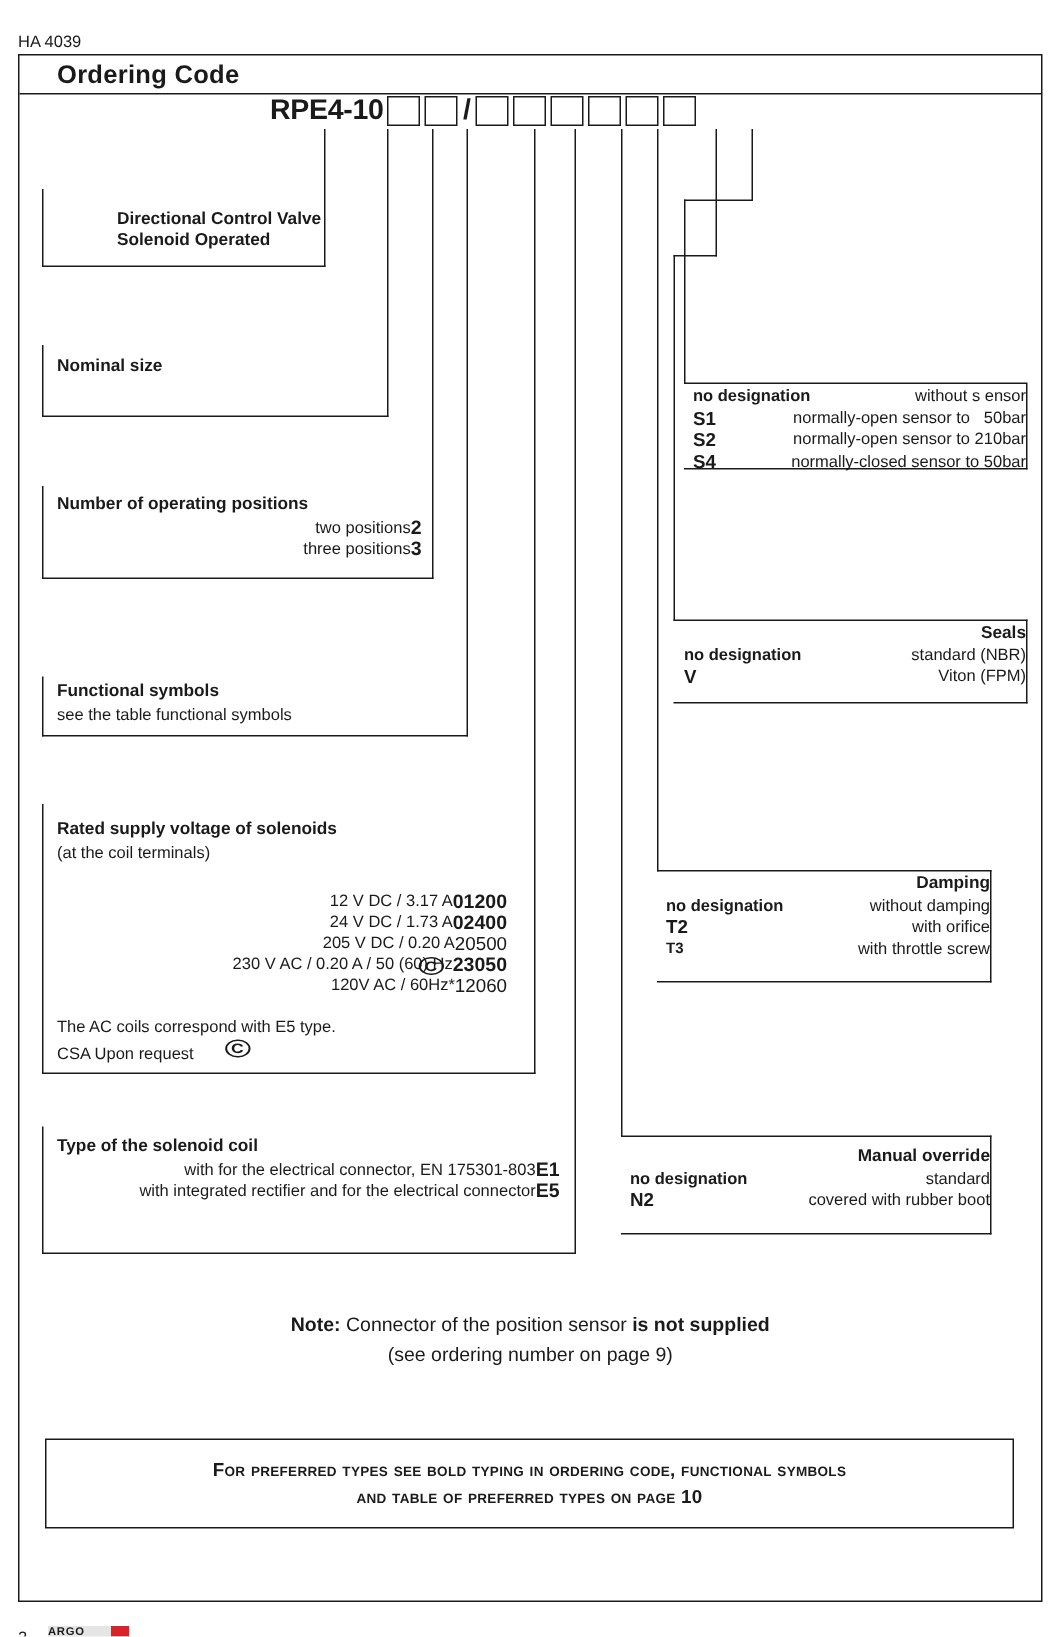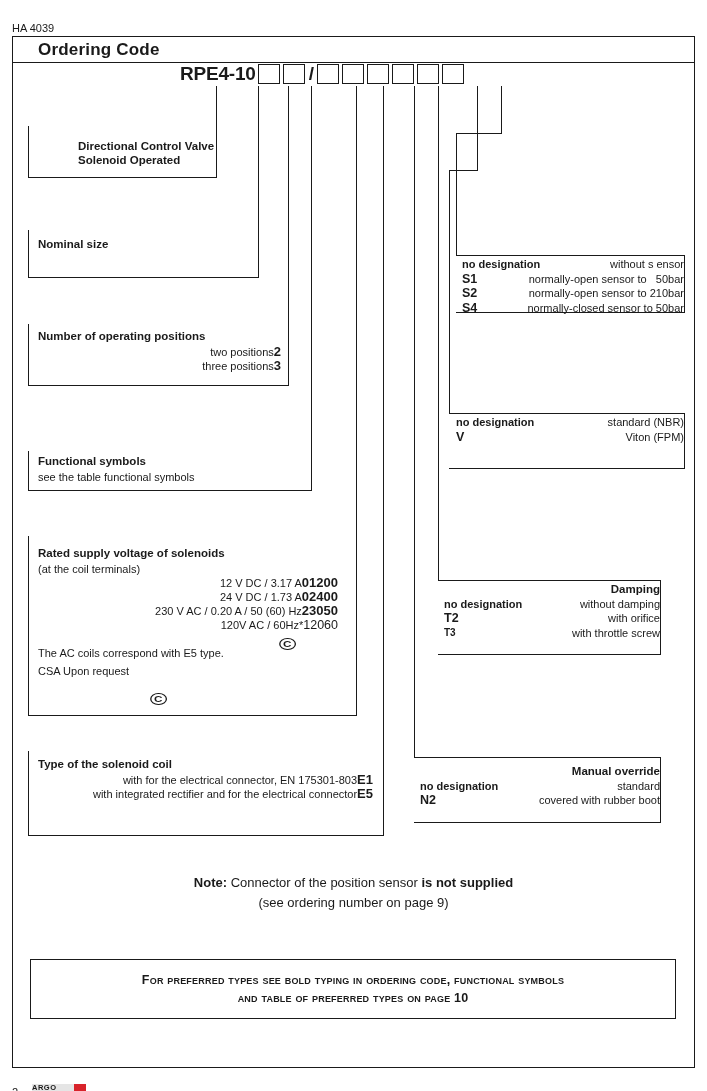--- a/index.html
+++ b/index.html
@@ -308,27 +308,31 @@
   </div>
 
   <div class="callout" style="left:38px; top:438px;">
     <div class="chead">Functional symbols</div>
     <div style="margin-top:2px;">see the table functional symbols</div>
   </div>
 
   <div class="callout" style="left:38px; top:530px; width:300px;">
     <div class="chead">Rated supply voltage of solenoids</div>
     <div style="margin-top:2px;">(at the coil terminals)</div>
-    <div class="rowline" style="margin-top:0;">
+    <div class="rowline" style="margin-top:18px;">
       <span>12 V DC / 3.17 A</span>
       <span class="bigcode">01200</span>
     </div>
     <div class="rowline">
       <span>24 V DC / 1.73 A</span>
       <span class="bigcode">02400</span>
+    </div>
+    <div class="rowline">
+      <span>205 V DC / 0.20 A</span>
+      <span style="font-size:12.5px;">20500</span>
     </div>
     <div class="rowline">
       <span>230 V AC / 0.20 A / 50 (60) Hz</span>
       <span class="bigcode">23050</span>
     </div>
     <div class="rowline">
       <span>120V AC / 60Hz*</span>
       <span style="font-size:12.5px;">12060</span>
     </div>
     <div style="margin-top:14px;">The AC coils correspond with E5 type.</div>
@@ -362,20 +366,21 @@
       <span class="r-left" style="font-size:12.5px;">S2</span>
       <span>normally-open sensor to 210bar</span>
     </div>
     <div class="r-row">
       <span class="r-left" style="font-size:12.5px;">S4</span>
       <span>normally-closed sensor to 50bar</span>
     </div>
   </div>
 
   <div class="rbox" style="left:456px; top:399px; width:228px;">
+    <div class="rtitle">Seals</div>
     <div class="r-row">
       <span class="r-left">no designation</span>
       <span>standard (NBR)</span>
     </div>
     <div class="r-row">
       <span class="r-left" style="font-size:12.5px;">V</span>
       <span>Viton (FPM)</span>
     </div>
   </div>
 

